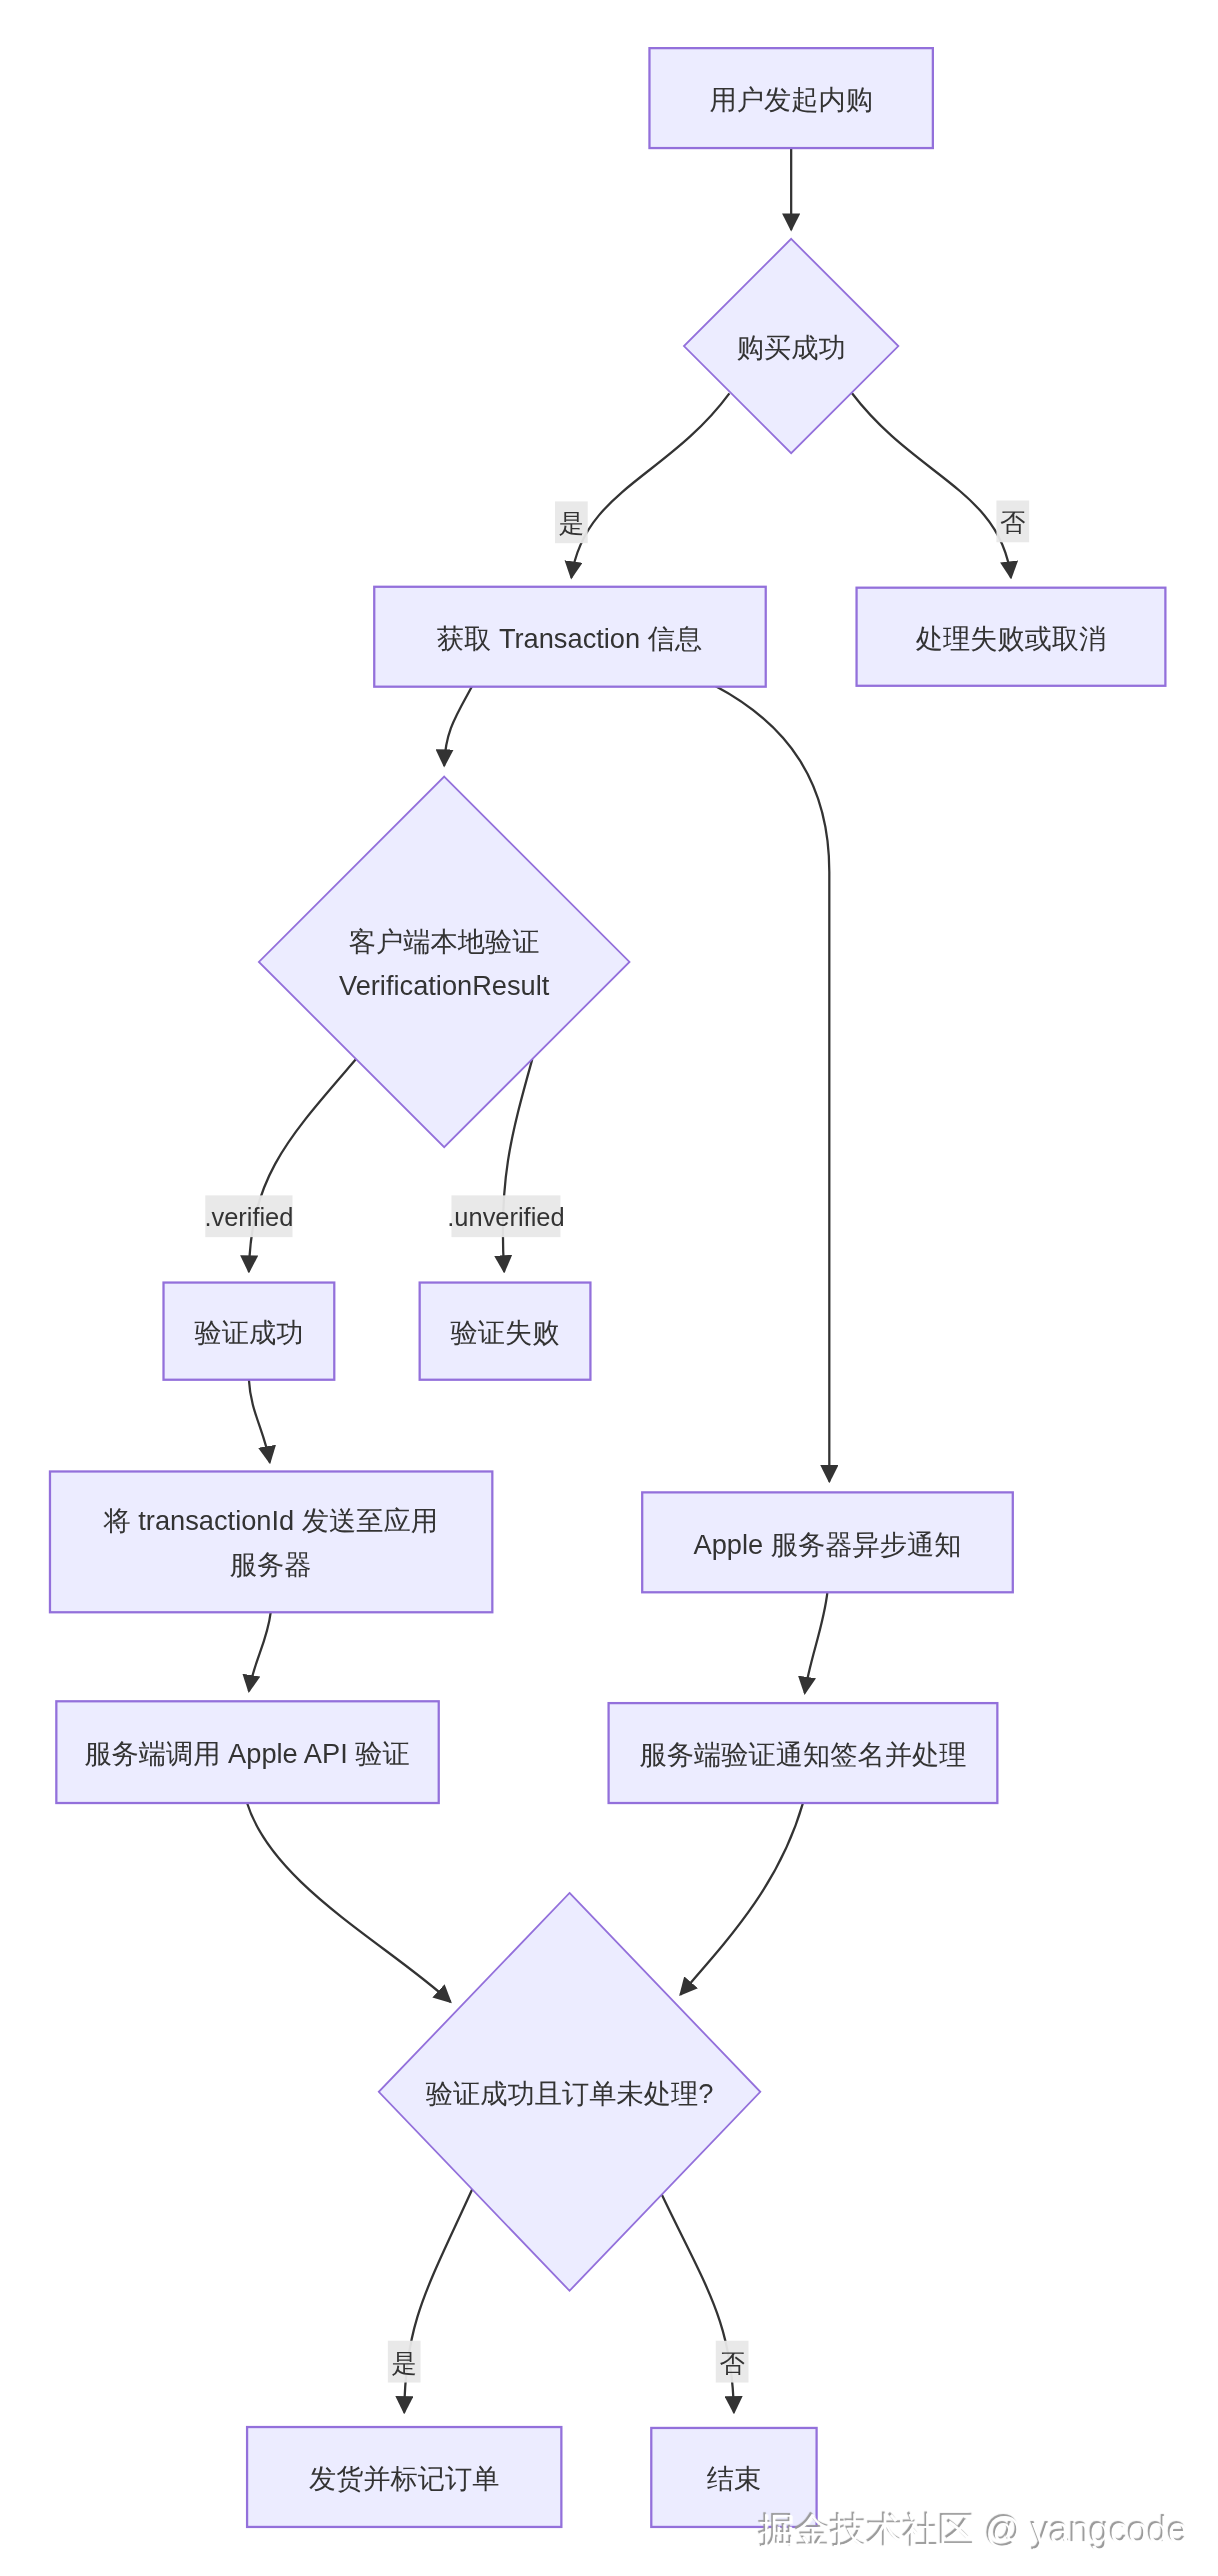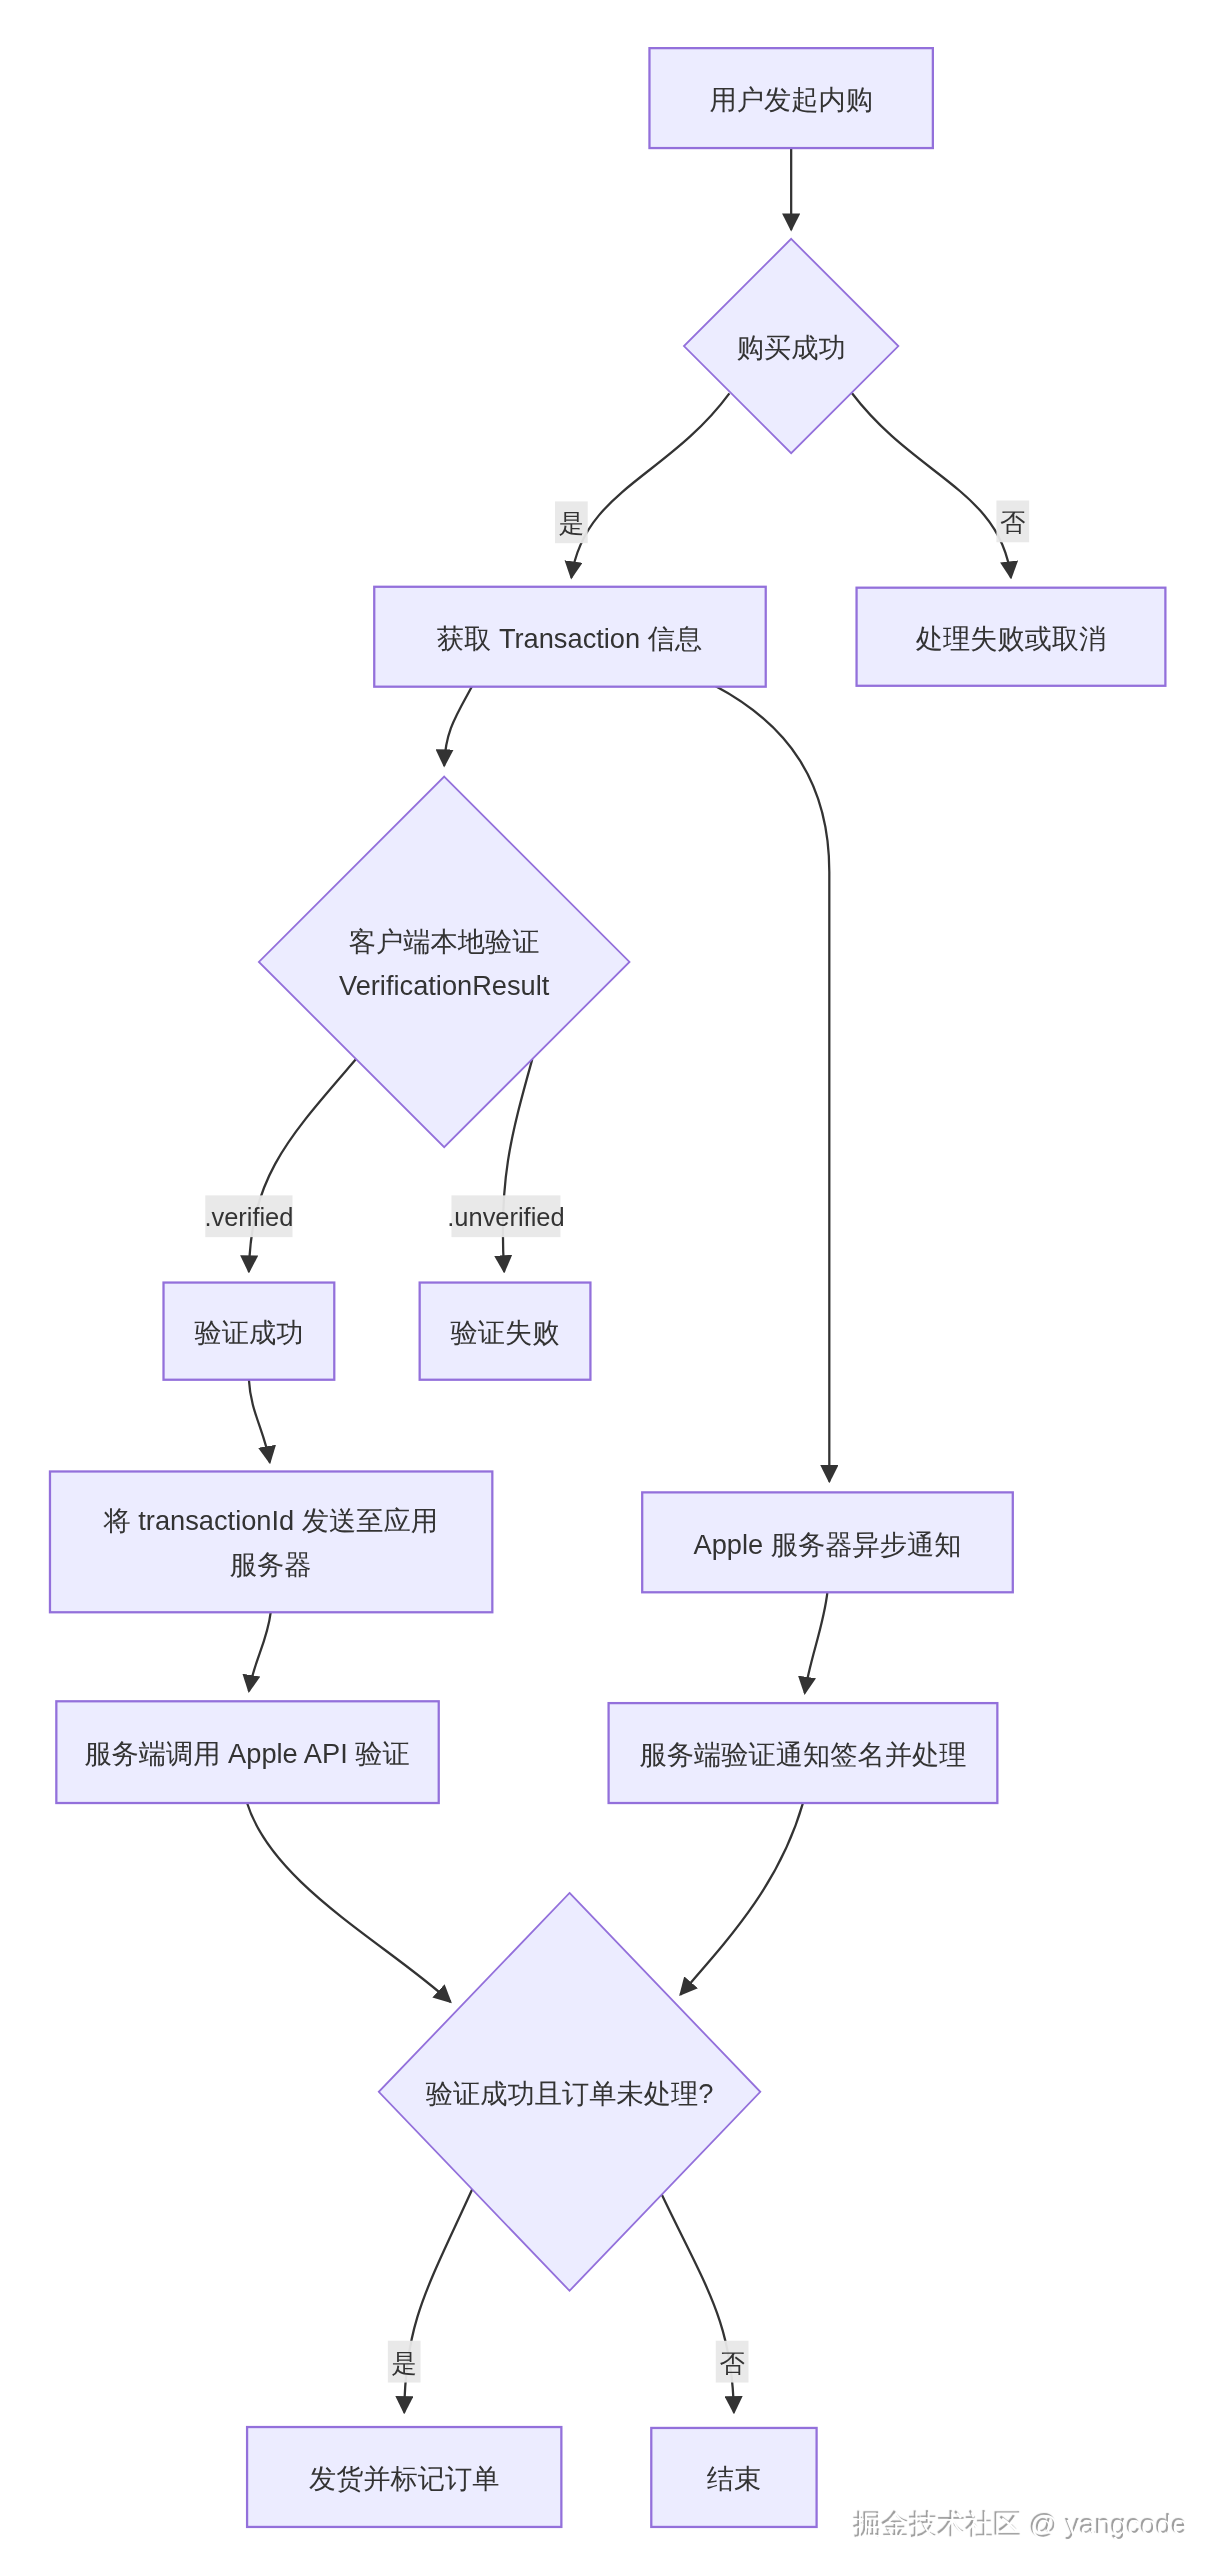--- a/index.html
+++ b/index.html
@@ -48,21 +48,21 @@
     fill: var(--text-color, #333333);
     font-size: 28px;
     text-anchor: middle;
     dominant-baseline: central;
     font-family: "Liberation Sans", "DejaVu Sans", sans-serif;
   }
   .watermark {
     position: absolute;
     right: 31px;
     top: 2507px;
-    font-size: 28px;
+    font-size: 36px;
     color: var(--watermark-color, #ffffff);
     text-shadow: -1.8px -1.8px 0.9px var(--watermark-shadow, #999999),
                  0.9px 0.9px 0.9px rgba(255,255,255,0.9);
     white-space: nowrap;
   }
 </style>
 </head>
 <body>
 
 <div class="canvas">

